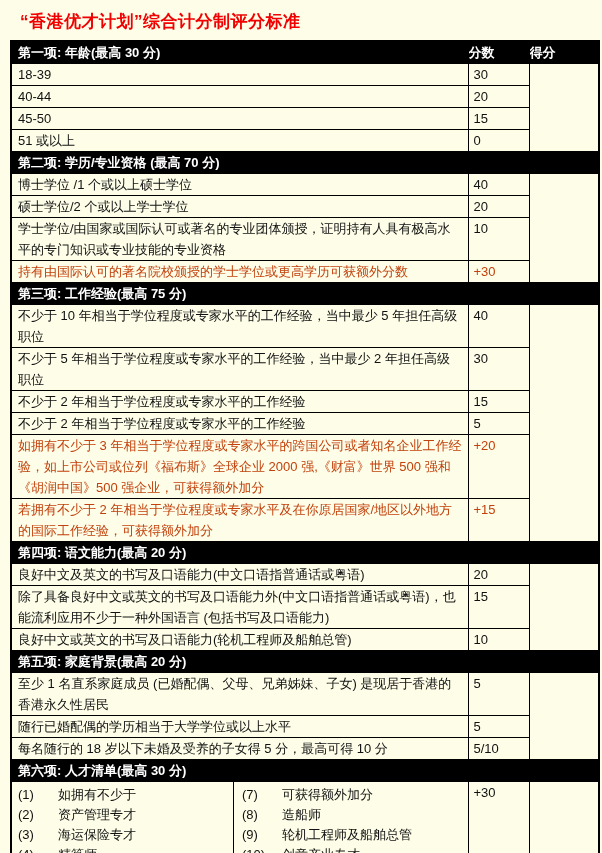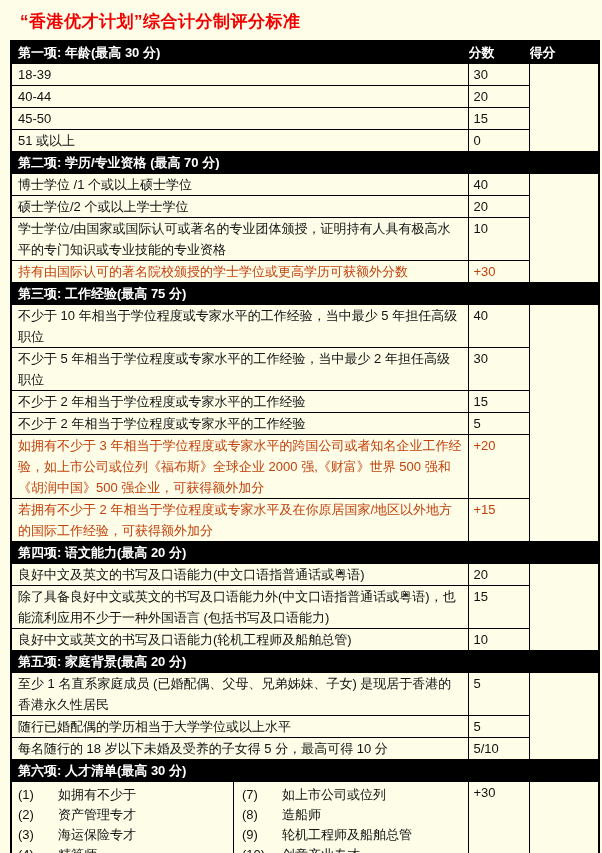--- a/index.html
+++ b/index.html
@@ -204,21 +204,21 @@
             </div>
             <div class="talent-item">
               <span class="tnum">(4)</span>
                   <span>精算师</span>
             </div>
 
           </div>
           <div class="talent-col right">
             <div class="talent-item">
               <span class="tnum">(7)</span>
-                  <span>如上市公司或位列</span>
+                  <span>可获得额外加分</span>
             </div>
             <div class="talent-item">
               <span class="tnum">(8)</span>
                   <span>造船师</span>
             </div>
             <div class="talent-item">
               <span class="tnum">(9)</span>
                   <span>轮机工程师及船舶总管</span>
             </div>
             <div class="talent-item">

